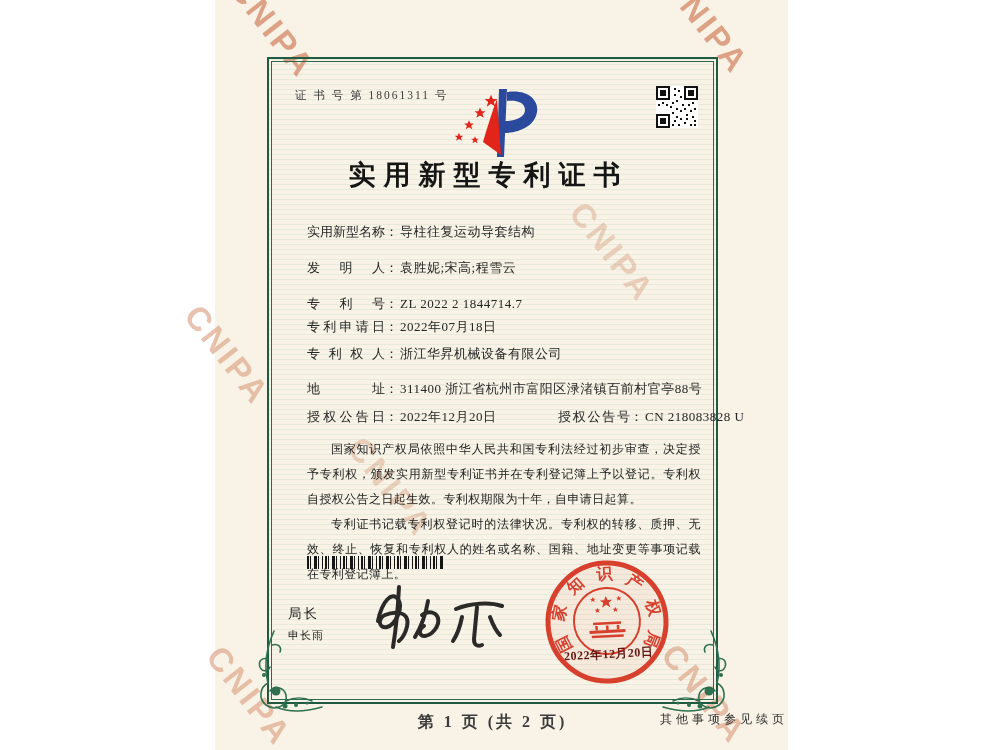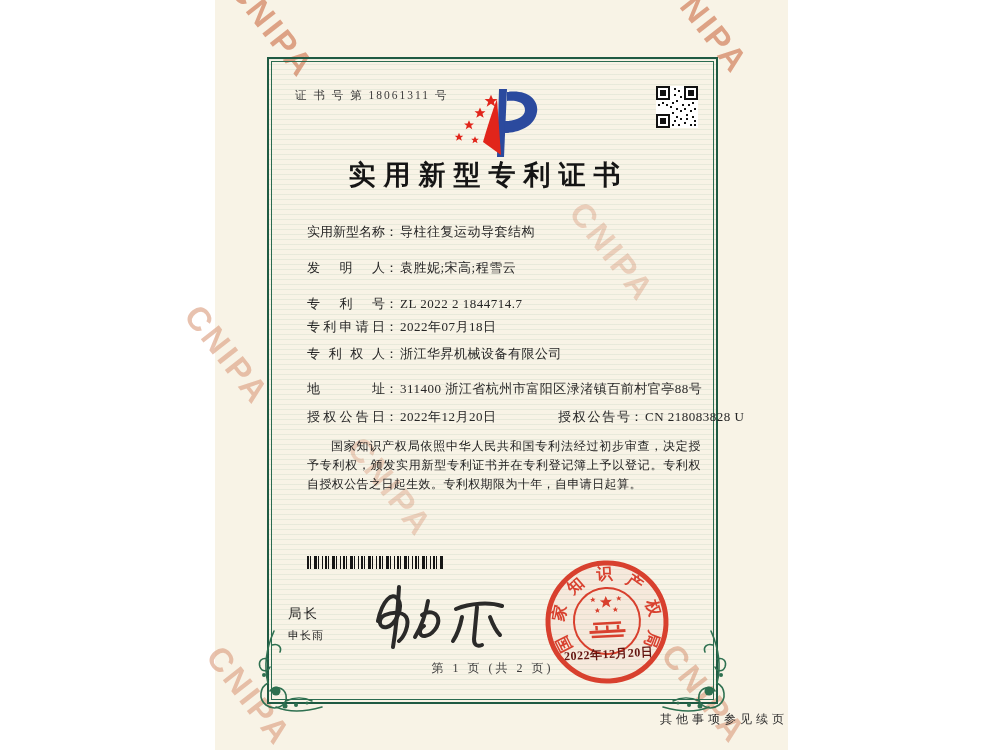--- a/index.html
+++ b/index.html
@@ -44,21 +44,21 @@
   .fields { position:absolute; left:38px; top:0; width:400px; }
   .f-row { position:absolute; left:0; font-size:13px; color:#262626; white-space:nowrap; }
   .lbl { display:inline-block; width:78px; text-align:justify; text-align-last:justify;
          vertical-align:bottom; }
   .lbl.narrow { width:72px; }
   .colon { display:inline-block; margin-right:2px; }
   .val { letter-spacing:.5px;margin-top:36px; }
   .grant-no { position:absolute; left:251px; top:0; white-space:nowrap; }
 
   .paras { position:absolute; left:38px; top:378px; width:394px; font-size:12px;
-           line-height:19px; color:#222; text-align:justify; letter-spacing:.4px; }
+           line-height:25px; color:#222; text-align:justify; letter-spacing:.4px; }
   .paras p { text-indent:2em; }
 
   .barcode { position:absolute; left:38px; top:497px; width:136px; height:13px;
              background:repeating-linear-gradient(90deg,
                #151515 0 2px, transparent 2px 3px,
                #151515 3px 4px, transparent 4px 7px,
                #151515 7px 10px, transparent 10px 11px,
                #151515 11px 12px, transparent 12px 15px,
                #151515 15px 16px, transparent 16px 18px); }
 
@@ -67,22 +67,22 @@
   .signer-name  { position:absolute; left:19px; top:569px; font-size:11px; color:#1d1d1d;
                   letter-spacing:1px; }
   .sig { position:absolute; left:93px; top:518px; width:170px; height:82px; }
 
   .seal { position:absolute; left:274px; top:499px; width:128px; height:128px;
           transform:rotate(-3deg); }
   .seal svg { position:absolute; inset:0; }
   .seal-date { position:absolute; left:0; right:0; top:88px; text-align:center;
                font-size:12px; font-weight:bold; color:#641510; letter-spacing:.5px; }
 
-  .page-num { position:absolute; left:0; right:0; top:601px; text-align:center;
-              font-size:12px; letter-spacing:3px; color:#3c3c3c; }
+  .page-num { position:absolute; left:0; right:0; top:653px; text-align:center;
+              font-size:16px; letter-spacing:3px; color:#3c3c3c;font-weight:bold; }
 
   .cont-note { position:absolute; z-index:4; left:215px; top:711px; width:573px;
                text-align:right; font-size:12px; letter-spacing:4px; color:#2e2e2e;padding-left:40px; }
 
   .orn { position:absolute; width:88px; height:92px; }
   .orn.bl { left:-17px; bottom:-13px; }
   .orn.br { right:-17px; bottom:-13px; transform:scaleX(-1); }
 </style>
 </head>
 <body>
@@ -194,20 +194,21 @@
       <div class="f-row" style="top:349px">
         <span class="lbl">授权公告日</span><span class="colon">：</span><span class="val">2022年12月20日</span>
         <span class="grant-no">
           <span class="lbl narrow">授权公告号</span><span class="colon">：</span><span class="val">CN 218083828 U</span>
         </span>
       </div>
     </div>
 
     <div class="paras">
       <p>国家知识产权局依照中华人民共和国专利法经过初步审查，决定授予专利权，颁发实用新型专利证书并在专利登记簿上予以登记。专利权自授权公告之日起生效。专利权期限为十年，自申请日起算。</p>
+      <p>专利证书记载专利权登记时的法律状况。专利权的转移、质押、无效、终止、恢复和专利权人的姓名或名称、国籍、地址变更等事项记载在专利登记簿上。</p>
     </div>
 
     <div class="barcode"></div>
 
     <div class="signer-title">局长</div>
     <div class="signer-name">申长雨</div>
 
     <svg class="sig" viewBox="0 0 170 82">
       <g fill="none" stroke="#1a1a1a" stroke-width="4" stroke-linecap="round" stroke-linejoin="round" opacity="0.92">
         <path d="M16 44 C20 24 30 14 36 22 C42 31 33 48 25 50 C17 52 15 42 23 38 C32 34 43 35 45 42 C47 49 42 60 37 64"></path>

